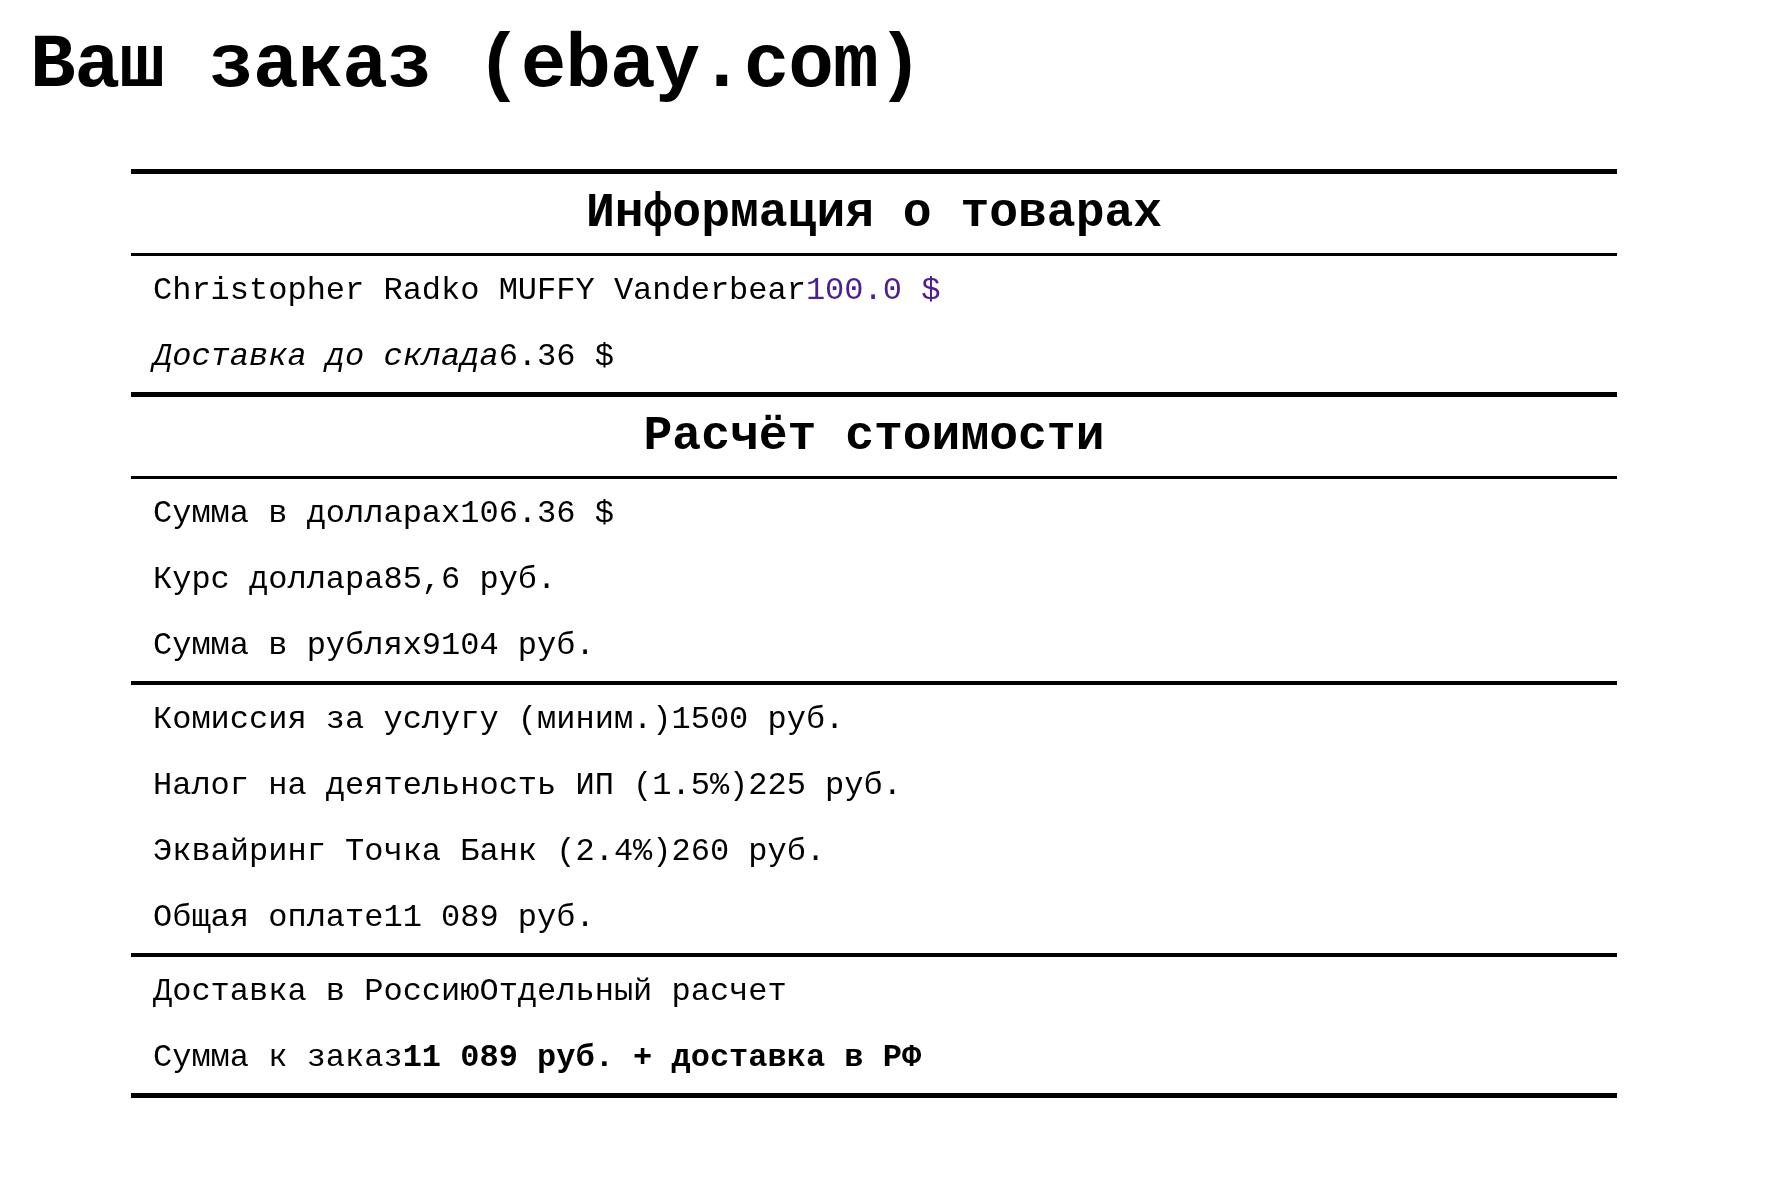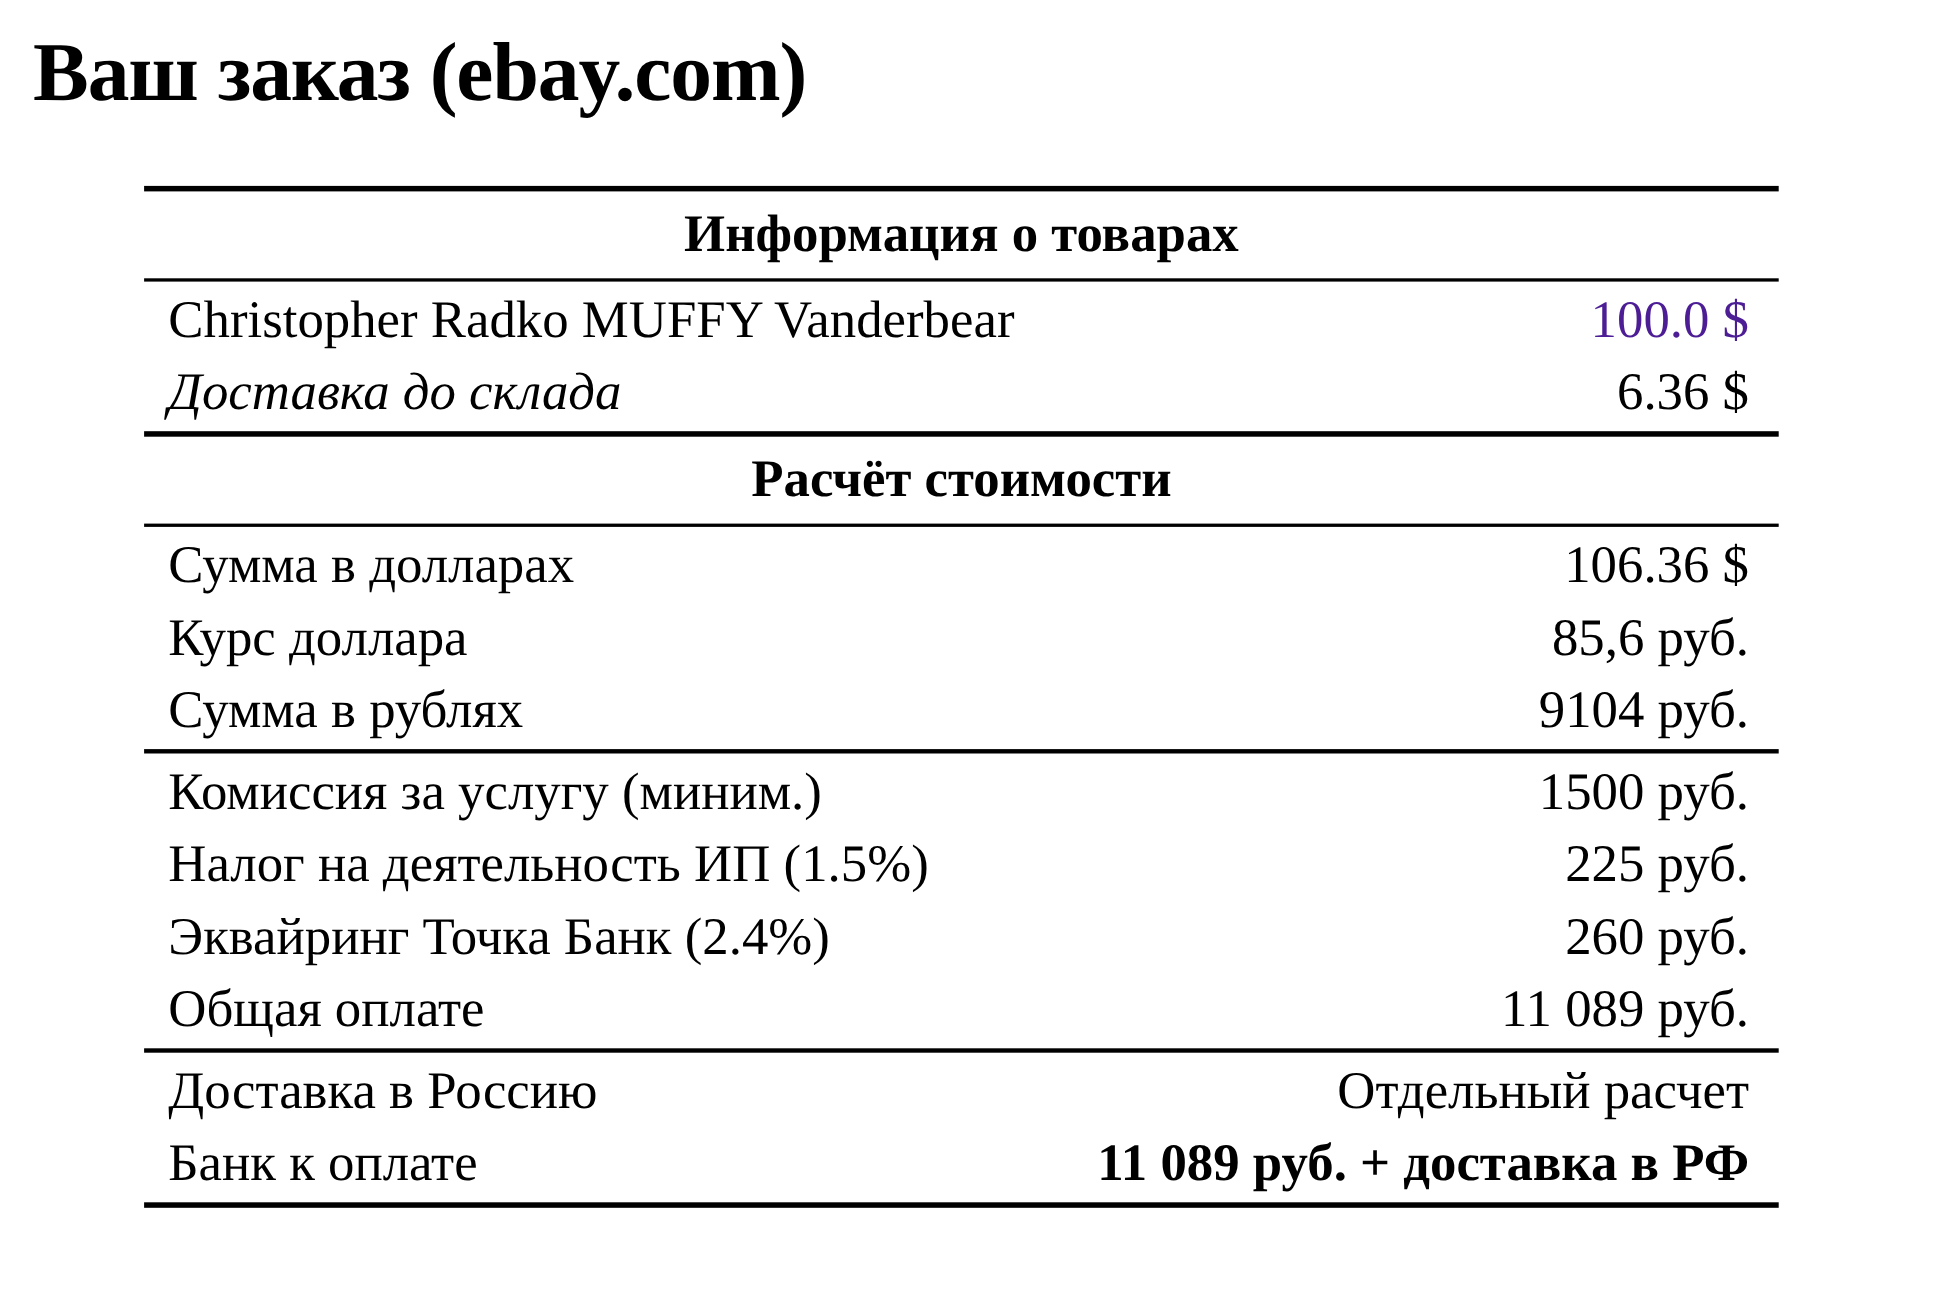--- a/index.html
+++ b/index.html
@@ -10,20 +10,21 @@
     height: 1192px;
     overflow: hidden;
     font-family: "Liberation Serif", "DejaVu Serif", serif;
     color: #000000;
   }
   .page {
     box-sizing: border-box;
     width: 1501px;
     height: 1192px;
     padding: 28px 0 0 30px;
+    font-family: Liberation Mono, monospace;
   }
   .page-title {
     font-size: 76px;
     font-weight: bold;
     line-height: 1;
     letter-spacing: -1px;
     white-space: nowrap;
   }
   .order-table {
     margin-top: 65px;
@@ -42,23 +43,23 @@
     font-weight: bold;
     font-size: 48px;
     line-height: 52px;
     padding: 13px 0 14px 0;
   }
   .rows-group {
     padding: 2px 0;
   }
   .row {
     display: flex;
-    justify-content: space-between;
+    justify-content: flex-start;
     align-items: baseline;
-    font-size: 48px;
+    font-size: 32px;
     line-height: 66px;
     padding: 0 27px 0 22px;
     white-space: nowrap;
   }
   .row .label { text-align: left; }
   .row .value { text-align: right; }
   .italic { font-style: italic; }
   .bold   { font-weight: bold; }
   .value-red { color: #4c1d95; }
 </style>
@@ -131,21 +132,21 @@
     </div>
 
     <div class="rule rule-mid"></div>
 
     <div class="rows-group">
       <div class="row">
         <span class="label">Доставка в Россию</span>
         <span class="value">Отдельный расчет</span>
       </div>
       <div class="row">
-        <span class="label">Банк к оплате</span>
+        <span class="label">Сумма к заказ</span>
         <span class="value bold">11 089 руб. + доставка в РФ</span>
       </div>
     </div>
 
     <div class="rule rule-heavy"></div>
 
   </div>
 </div>
 
 </body></html>

